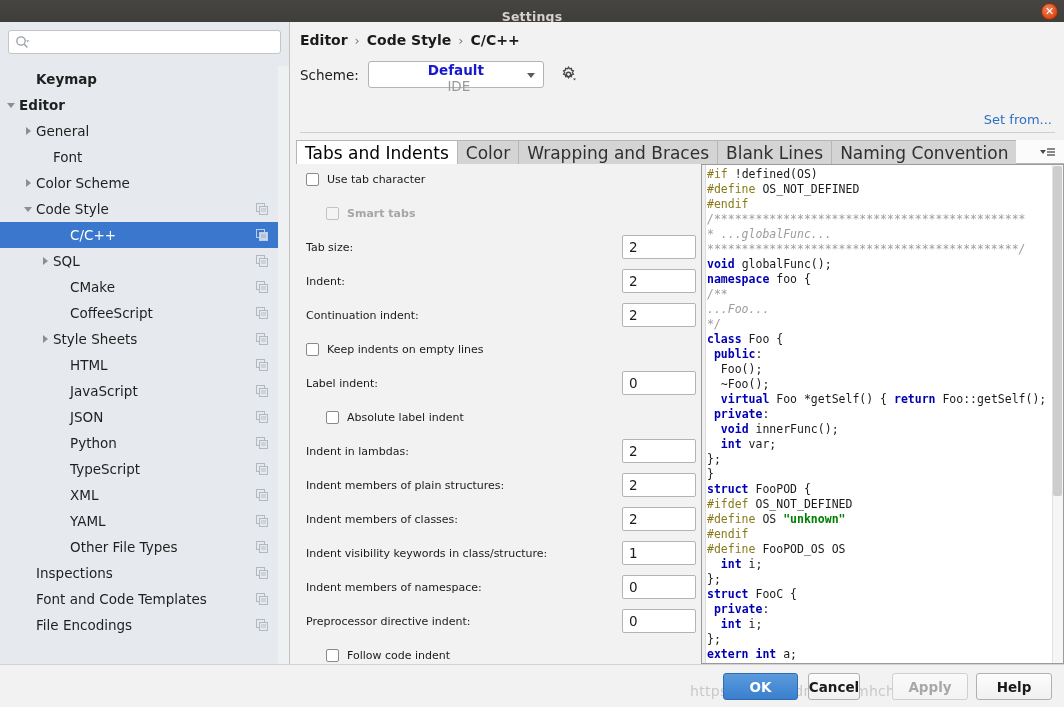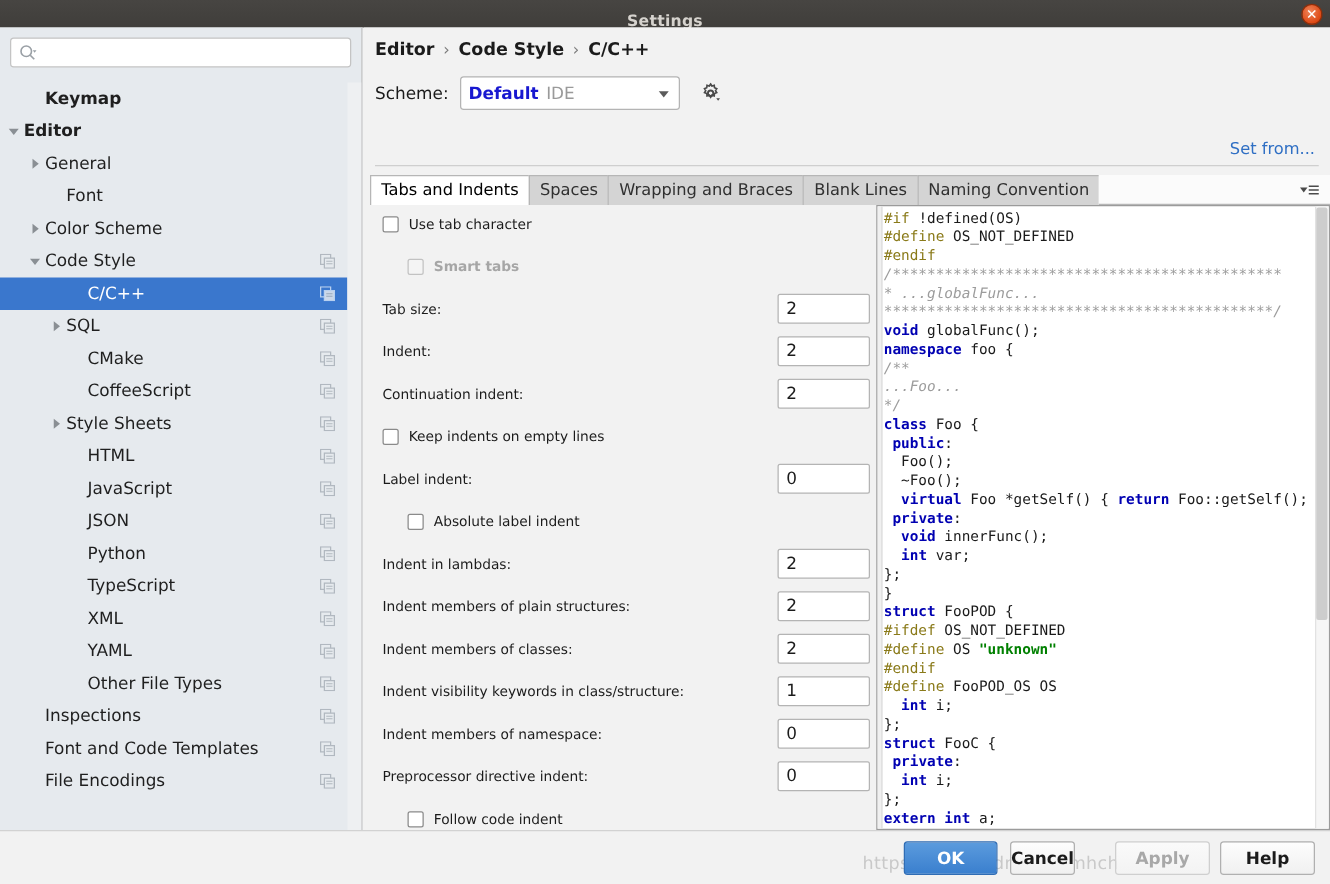--- a/index.html
+++ b/index.html
@@ -116,21 +116,21 @@
   #crumbs .sep{ color:#7c7c7c; font-weight:normal; font-size:13px; }
 
   #schemerow{
     position:absolute; left:9px; top:39px; display:flex; align-items:center;
   }
   #schemelbl{ font-size:13.5px; color:#1b1b1b; margin-right:9px; }
   #schemebox{
     width:176px; height:27px; background:#fff;
     border:1px solid #b4b4b4; border-radius:3px;
     display:flex; align-items:center; padding:0 6px;
-    position:relative; cursor:pointer;
+    position:relative; cursor:pointer;flex-direction:column;
   }
   #schemebox .v{ color:#1818d0; font-weight:bold; font-size:13.5px; }
   #schemebox .v2{ color:#9a9a9a; font-size:13.5px; margin-left:6px; }
   #schemebox .caret{
     position:absolute; right:8px; top:11px;
     border-top:5px solid #5b5b5b;
     border-left:4.5px solid transparent; border-right:4.5px solid transparent;
   }
   #gearbtn{
     margin-left:14px; width:22px; height:22px; cursor:pointer;
@@ -147,21 +147,21 @@
 
   
   #tabs{
     position:absolute; left:5px; top:118px; right:0; height:24px;
     display:flex; align-items:stretch;
   }
   .tab{
     background:#d4d4d4; border:1px solid #b6b6b6; border-bottom:none;
     border-right:none;
     padding:0 8px; display:flex; align-items:center;
-    font-size:13px; color:#303030; cursor:pointer;
+    font-size:17px; color:#303030; cursor:pointer;
     font-family:"DejaVu Sans",sans-serif;
   }
   .tab.active{ background:#fff; color:#000; }
   .tab:last-of-type{ border-right:1px solid #b6b6b6; }
   #taboverflow{
     flex:1; background:#fbfbfb; border-bottom:1px solid #b6b6b6;
     display:flex; align-items:center; justify-content:flex-end;
     padding-right:6px; cursor:pointer;
   }
 
@@ -517,21 +517,21 @@
           <polygon points="13,12.6 16,12.6 14.5,14.6" fill="#4a4a4a"></polygon>
         </svg>
       </div>
     </div>
 
     <div id="setfrom">Set from...</div>
     <div id="hr"></div>
 
     <div id="tabs">
       <div class="tab active">Tabs and Indents</div>
-        <div class="tab">Spaces</div>
+        <div class="tab">Color</div>
         <div class="tab">Wrapping and Braces</div>
         <div class="tab">Blank Lines</div>
         <div class="tab">Naming Convention</div>
         <div id="taboverflow">
         <svg width="20" height="12" viewBox="0 0 20 12">
           <polygon points="2,4 8,4 5,8" fill="#4a4a4a"></polygon>
           <line x1="9" y1="3" x2="17" y2="3" stroke="#4a4a4a" stroke-width="1.3"></line>
           <line x1="9" y1="6" x2="17" y2="6" stroke="#4a4a4a" stroke-width="1.3"></line>
           <line x1="9" y1="9" x2="17" y2="9" stroke="#4a4a4a" stroke-width="1.3"></line>
         </svg>

